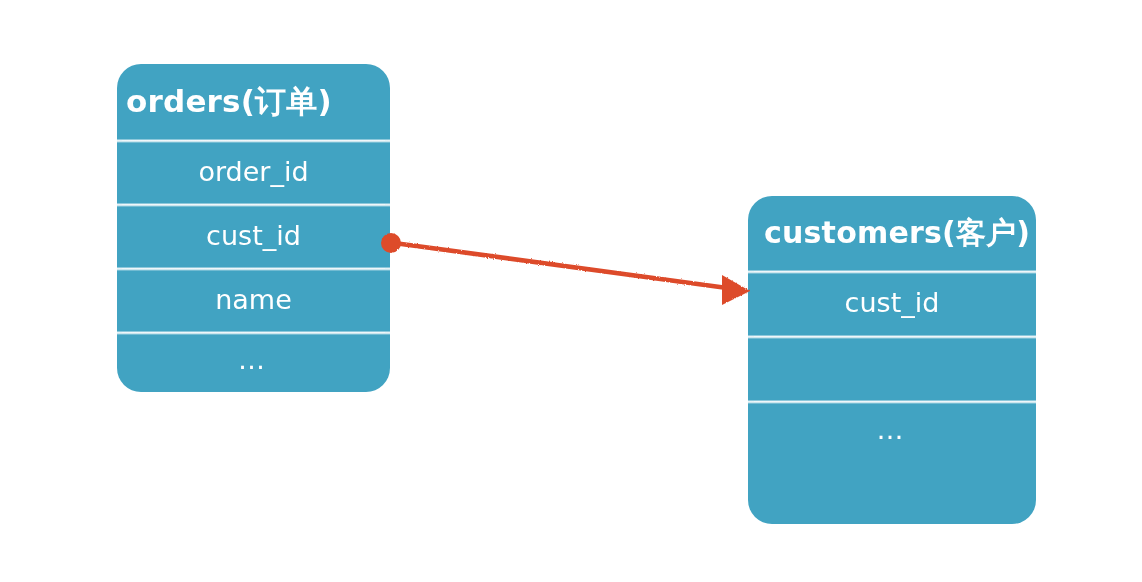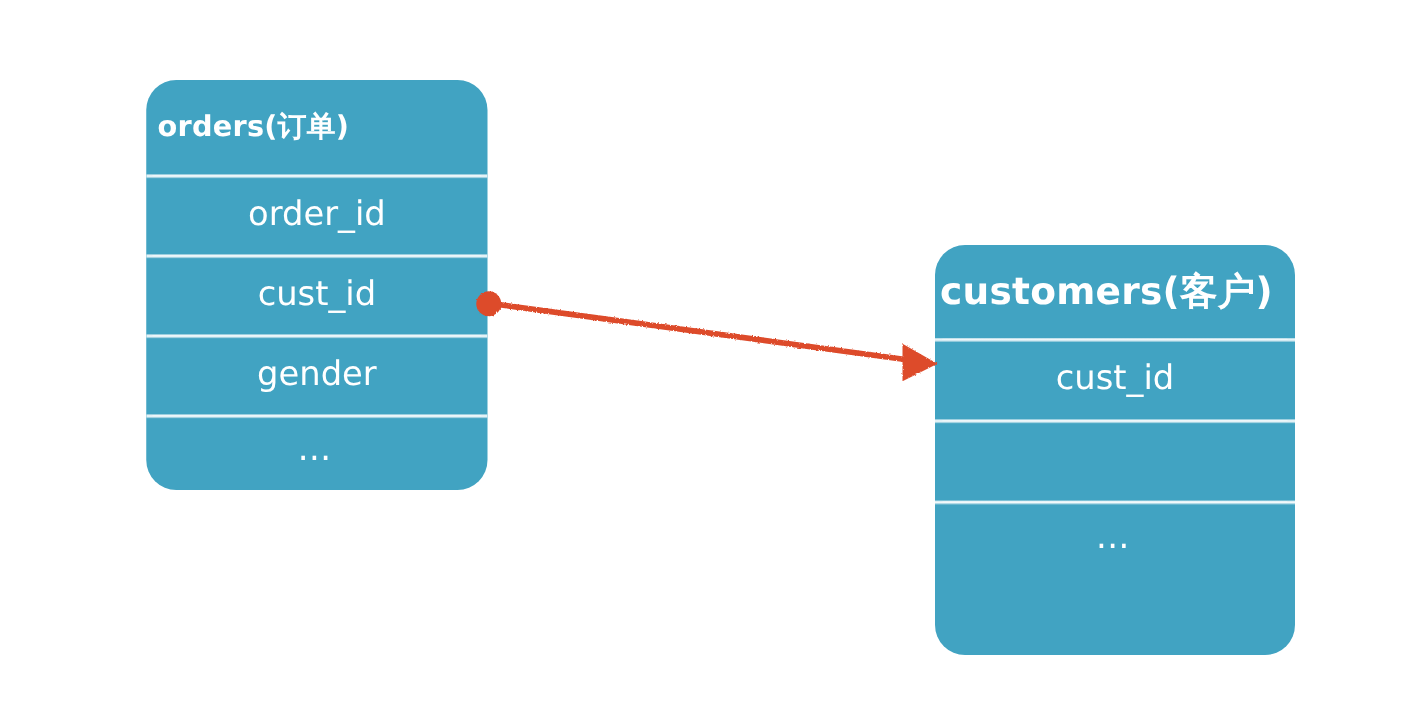--- a/index.html
+++ b/index.html
@@ -81,41 +81,41 @@
   #tbl-orders {
     left: 117px;
     top: 64px;
     width: 273px;
     height: 328px;
     background: #41A3C2;
   }
   #tbl-orders .er-title {
     height: 75px;
     padding-left: 9px;
-    font-size: 23px;
+    font-size: 31px;
   }
   #tbl-orders .er-row {
     height: 64px;
     font-size: 27px;
   }
   #tbl-orders .er-row.last {
     height: 59px;
   }
 
   
   #tbl-customers {
     left: 748px;
     top: 196px;
     width: 288px;
     height: 328px;
     background: #41A3C2;
   }
   #tbl-customers .er-title {
     height: 74px;
-    padding-left: 4px;
+    padding-left: 16px;
     font-size: 30px;
   }
   #tbl-customers .er-row {
     height: 65px;
     font-size: 27px;
   }
   #tbl-customers .er-row.last {
     height: 60px;
   }
 
@@ -147,21 +147,21 @@
       <span>order_id</span>
     </div>
 
     <div class="er-row">
       <span class="er-divider"></span>
       <span>cust_id</span>
     </div>
 
     <div class="er-row">
       <span class="er-divider"></span>
-      <span>gender</span>
+      <span>name</span>
     </div>
 
     <div class="er-row last">
       <span class="er-divider"></span>
       <span class="dots">…</span>
     </div>
   </div>
 
   <div class="er-table" id="tbl-customers" style="background: rgb(65, 163, 194);">
     <div class="er-title">customers(客户)</div>

